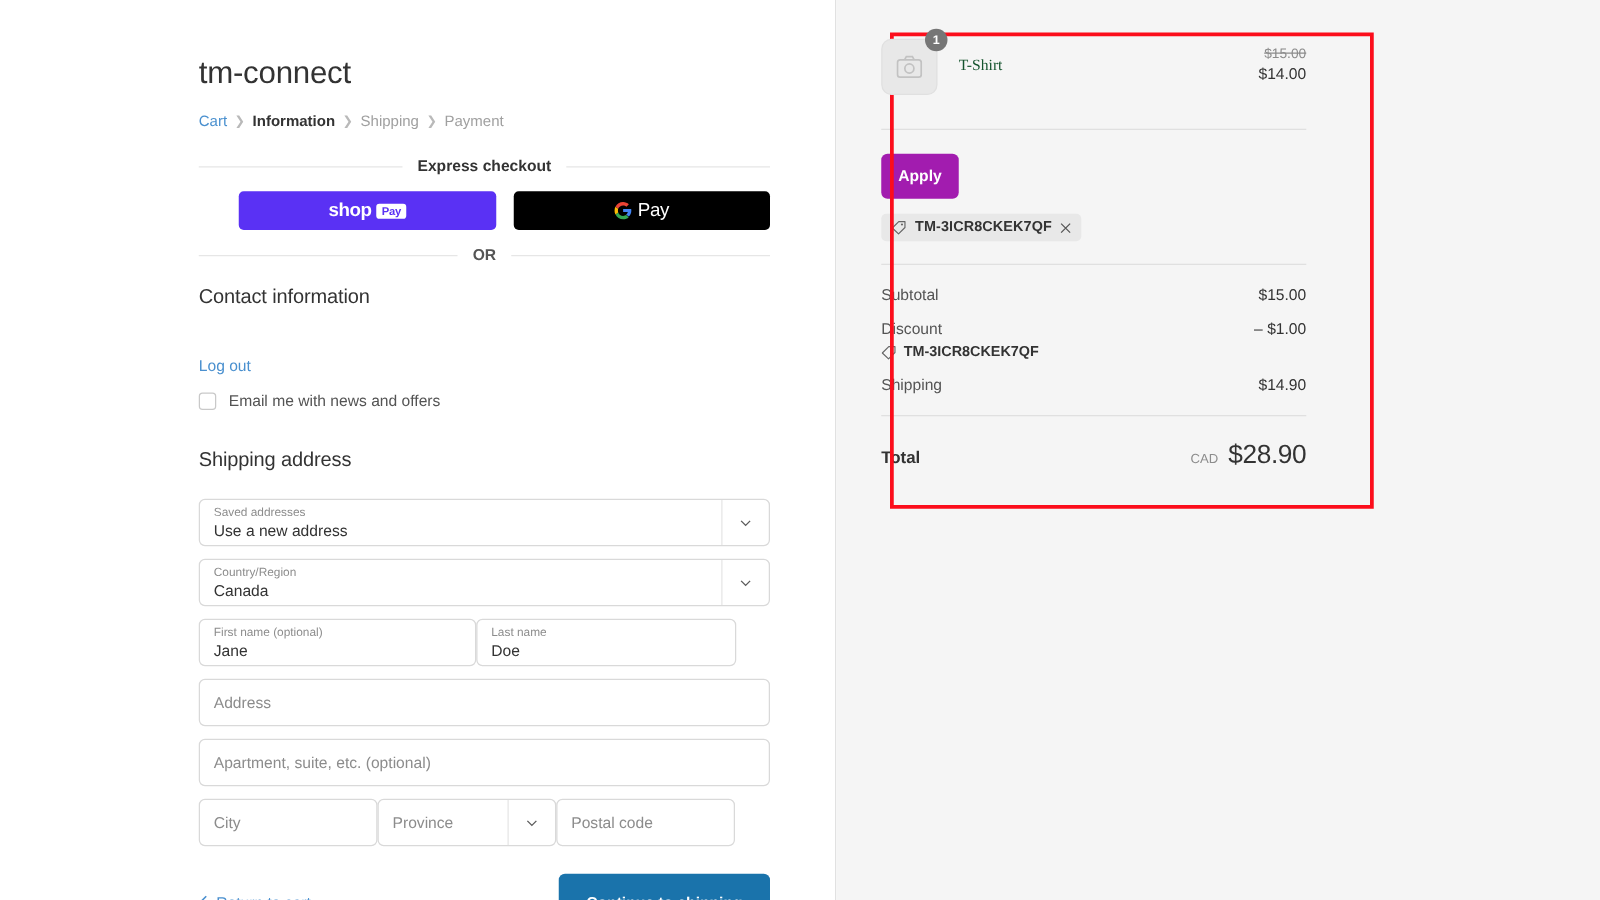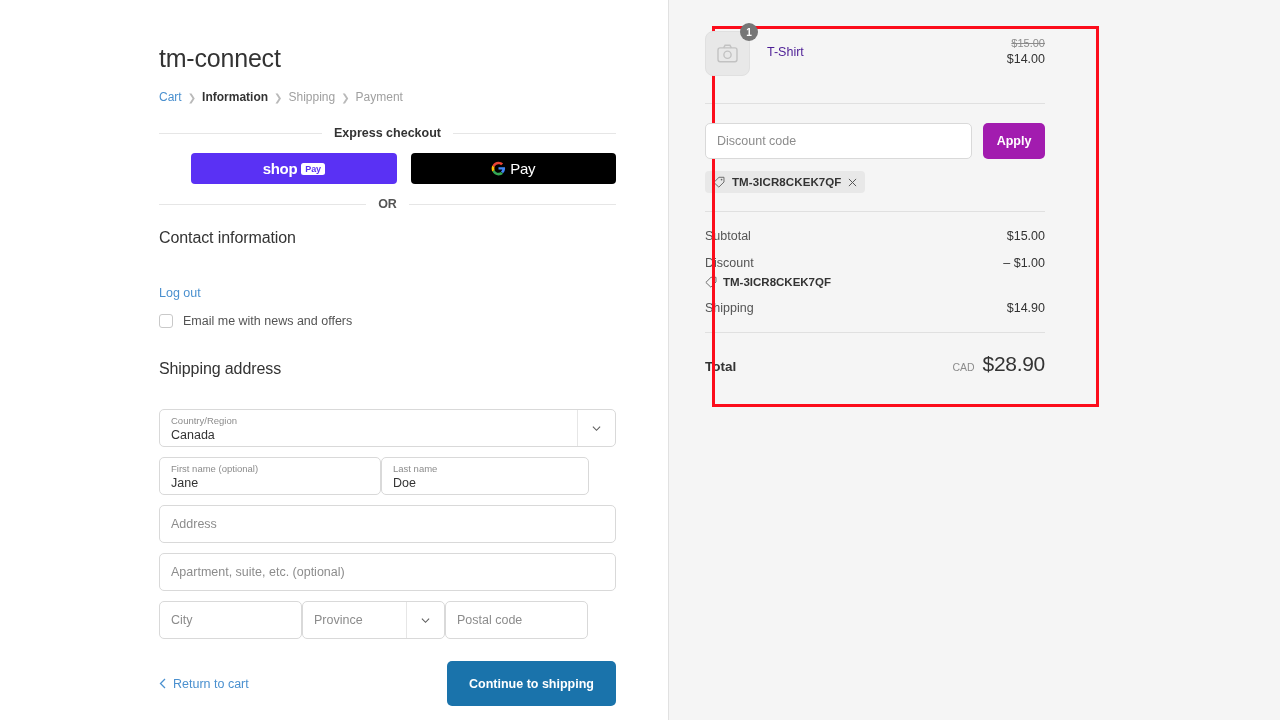--- a/index.html
+++ b/index.html
@@ -116,21 +116,21 @@
     width: 45px; height: 45px; border-radius: 8px;
     background: #e8e8e8; border: 1px solid #e0e0e0;
     display: flex; align-items: center; justify-content: center;
   }
   .qty-badge {
     position: absolute; right: -8px; top: -8px;
     width: 18px; height: 18px; border-radius: 50%;
     background: #767676; color: #fff; font-size: 10px; font-weight: 700;
     display: flex; align-items: center; justify-content: center;
   }
-  .item-name { font-size: 12.5px; color: #4c1d95; margin-left: 17px; padding-top: 14px; flex: 1; }
+  .item-name { font-size: 12.5px; color: #14532d; margin-left: 17px; padding-top: 14px; flex: 1; font-family: Liberation Serif, serif; }
   .price-col { text-align: right; padding-top: 6px; }
   .price-old { font-size: 11px; color: #8c8c8c; text-decoration: line-through; }
   .price-new { font-size: 12.5px; color: #333; margin-top: 3px; }
 
   .hr { height: 1px; background: #e0e0e0; }
 
   .discount-row { display: flex; gap: 11px; }
   .disc-input {
     flex: 1; height: 36px; border: 1px solid #d9d9d9; border-radius: 5px;
     background: #fff; position: relative;
@@ -220,20 +220,29 @@
       <div style="height:14px"></div>
       <div class="checkbox-row">
         <span class="cbox"></span>
         <span class="cbox-label">Email me with news and offers</span>
       </div>
 
       <div style="height:32px"></div>
       <div class="section-title">Shipping address</div>
 
       <div style="height:21px"></div>
+      <div class="field filled">
+        <span class="flab">Saved addresses</span>
+        <span class="fval">Use a new address</span>
+        <span class="chev-wrap">
+          <svg class="chev" viewBox="0 0 10 10">
+            <path d="M1 3 L5 7 L9 3" fill="none" stroke="#5c5c5c" stroke-width="1.2"></path>
+          </svg>
+        </span>
+      </div>
 
       <div style="height:10px"></div>
       <div class="field filled">
         <span class="flab">Country/Region</span>
         <span class="fval">Canada</span>
         <span class="chev-wrap">
           <svg class="chev" viewBox="0 0 10 10">
             <path d="M1 3 L5 7 L9 3" fill="none" stroke="#5c5c5c" stroke-width="1.2"></path>
           </svg>
         </span>
@@ -314,23 +323,20 @@
           <div class="price-old">$15.00</div>
           <div class="price-new">$14.00</div>
         </span>
       </div>
 
       <div style="height:27px"></div>
       <div class="hr"></div>
       <div style="height:19px"></div>
 
       <div class="discount-row">
-        <div class="disc-input">
-          <span class="ph">Discount code</span>
-        </div>
         <button class="apply-btn">Apply</button>
       </div>
 
       <div style="height:12px"></div>
       <span class="code-chip">
         <svg width="12" height="12" viewBox="0 0 14 14">
           <path d="M1 7.5 L7 1.5 L12.8 1.5 L12.8 7 L6.8 13 Z" fill="none" stroke="#666" stroke-width="1.1" stroke-linejoin="round"></path>
           <circle cx="10" cy="4.2" r="1" fill="#666"></circle>
         </svg>
         <span class="chip-text">TM-3ICR8CKEK7QF</span>

